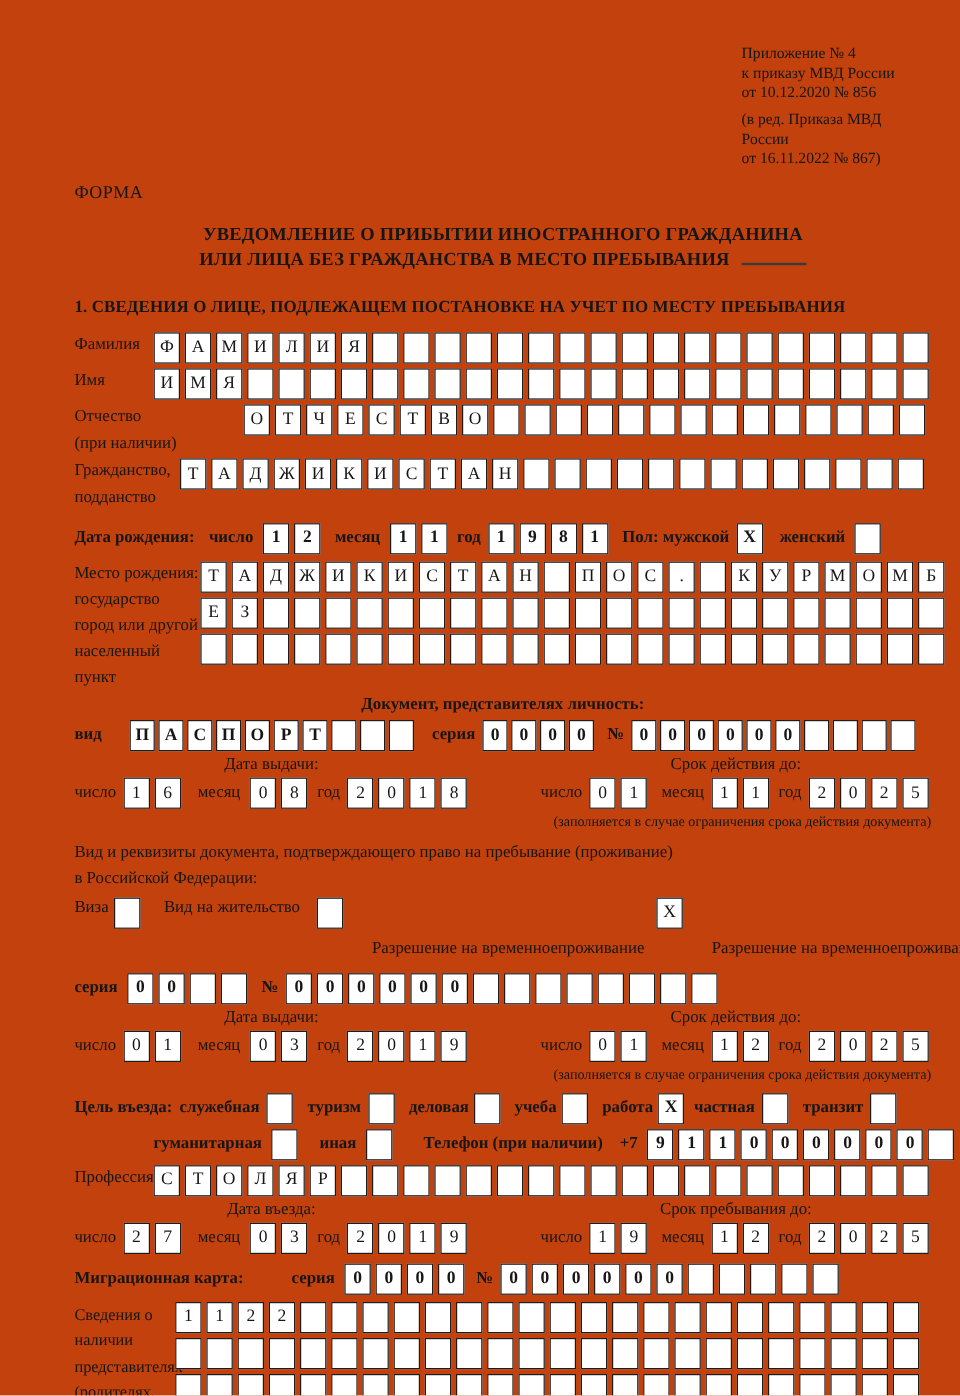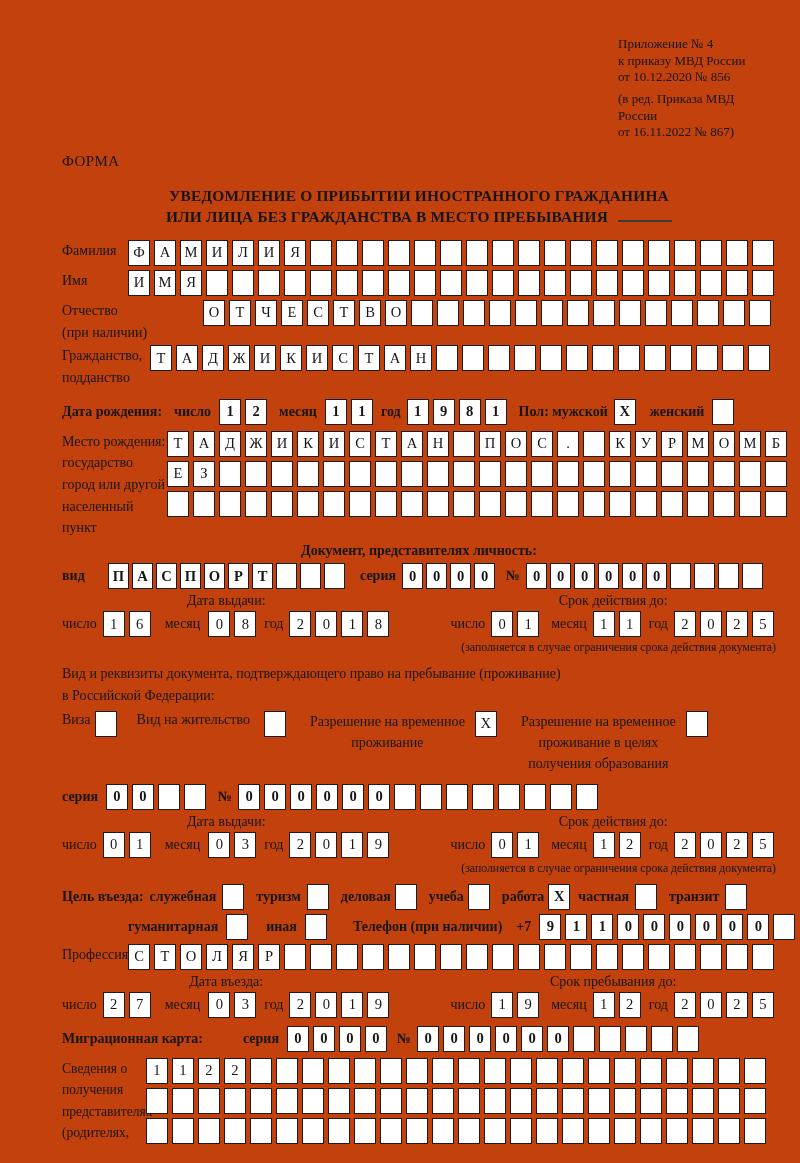--- a/index.html
+++ b/index.html
@@ -43,21 +43,21 @@
 
   .daterow { display:flex; margin-top:4px; }
   .datecol-l { width:46%; }
   .datecol-r { width:54%; padding-left:60px; }
   .datehead { text-align:center; font-size:14px; margin-bottom:2px; }
   .dategrp { display:flex; align-items:center; }
   .note { font-size:11.8px; margin-top:3px; text-align:right; margin-right:-54px; white-space:nowrap; }
   .datecol-r .note { margin-right:0; }
 
   .cbgrp { display:flex; align-items:flex-start; flex:none;justify-content:flex-end; }
-  .lbl2c { display:flex; flex-direction:column; text-align:center; font-size:14px; line-height:1.5; }
+  .lbl2c { display:flex; text-align:center; font-size:14px; line-height:1.5;margin-top:32px; }
 </style>
 </head>
 <body>
 
 <div class="page">
 
   <div class="hdr">
     <div>Приложение № 4</div>
     <div>к приказу МВД России</div>
     <div>от 10.12.2020 № 856</div>
@@ -69,20 +69,21 @@
 
   <div class="forma">ФОРМА</div>
 
   <div class="title">
     <div>УВЕДОМЛЕНИЕ О ПРИБЫТИИ ИНОСТРАННОГО ГРАЖДАНИНА</div>
     <div>
       <span>ИЛИ ЛИЦА БЕЗ ГРАЖДАНСТВА В МЕСТО ПРЕБЫВАНИЯ</span><span class="uline"></span>
     </div>
   </div>
 
+  <div class="sect">1. СВЕДЕНИЯ О ЛИЦЕ, ПОДЛЕЖАЩЕМ ПОСТАНОВКЕ НА УЧЕТ ПО МЕСТУ ПРЕБЫВАНИЯ</div>
 
   <div class="row mt12">
     <span class="lbl w66 mt2">Фамилия</span>
     <span class="boxes">
         <span class="bx">Ф</span>
         <span class="bx">А</span>
         <span class="bx">М</span>
         <span class="bx">И</span>
         <span class="bx">Л</span>
         <span class="bx">И</span>
@@ -675,21 +676,21 @@
         <span class="bx"></span>
         <span class="bx"></span>
         <span class="bx"></span>
         <span class="bx"></span>
       </span>
   </div>
 
   <div class="row mt6">
     <span class="lbl2 w84" style="line-height:1.58; font-size:13.6px;">
       <span>Сведения о</span>
-      <span>получения</span>
+      <span>наличии</span>
       <span>представителях</span>
       <span>(родителях,</span>
 
     </span>
     <span class="col">
       <span class="boxes mb4">
           <span class="bx">1</span>
           <span class="bx">1</span>
           <span class="bx">2</span>
           <span class="bx">2</span>

